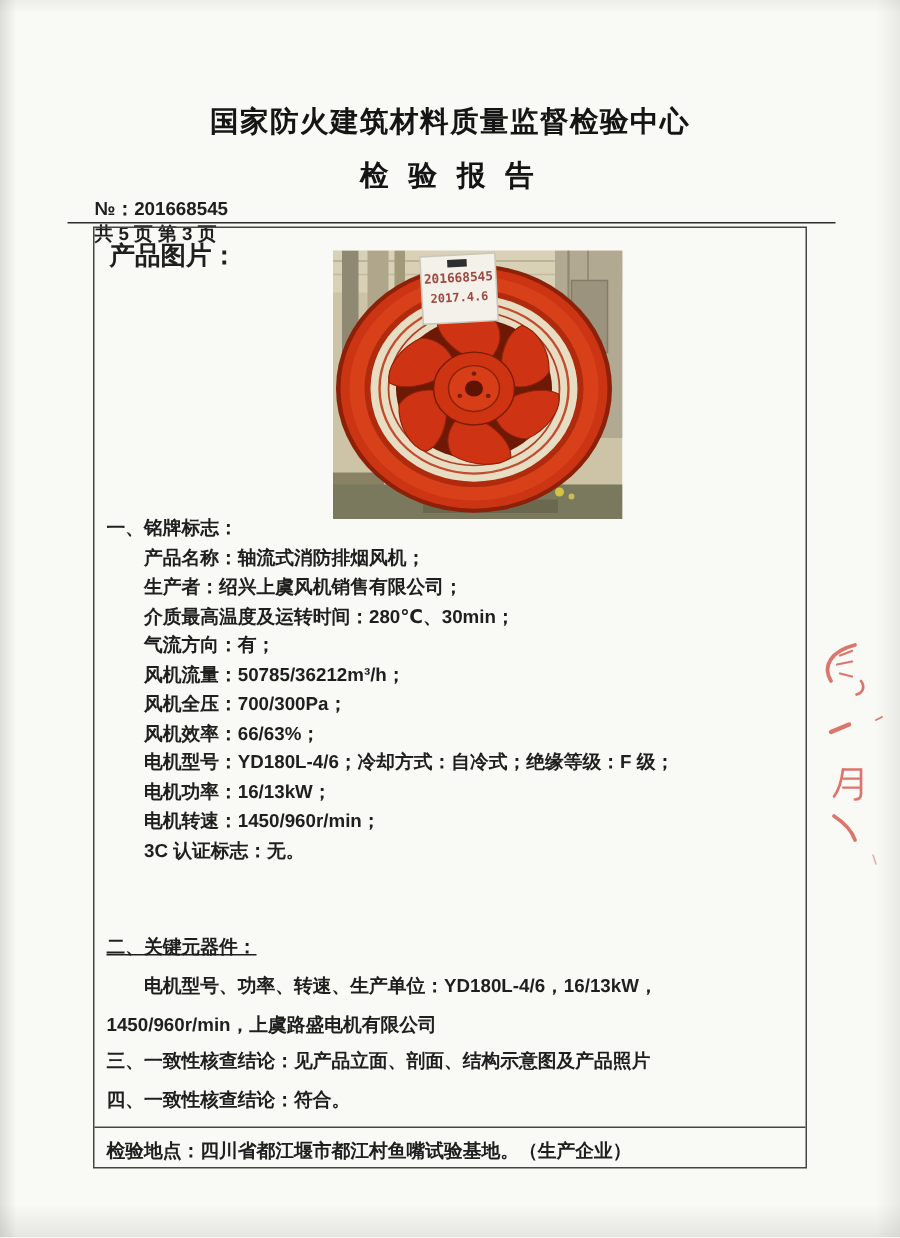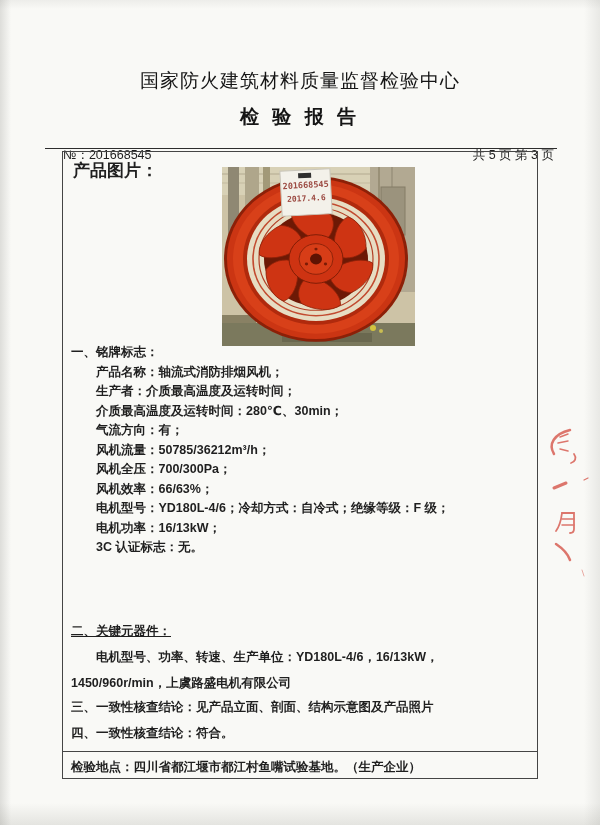--- a/index.html
+++ b/index.html
@@ -10,30 +10,30 @@
     color:#1f1f1f;
     background:
       linear-gradient(to right, rgba(110,110,105,.20), rgba(110,110,105,0) 11px),
       linear-gradient(to left, rgba(130,130,125,.14), rgba(130,130,125,0) 16px),
       linear-gradient(to bottom, rgba(130,130,125,.10), rgba(130,130,125,0) 9px),
       linear-gradient(to top, rgba(120,120,110,.16), rgba(120,120,110,0) 22px),
       #f9f9f6;
   }
   .title{
     position:absolute;top:68px;left:0;right:0;text-align:center;
-    font-size:19px;font-weight:400;letter-spacing:1px;color:#151515;
+    font-size:19px;font-weight:700;letter-spacing:1px;color:#151515;
   }
   .subtitle{
     position:absolute;top:104px;left:0;right:0;text-align:center;
     font-size:19px;font-weight:700;letter-spacing:4px;color:#151515;
   }
   .no-row{
-    position:absolute;top:147px;left:63px;right:46px;
+    position:absolute;top:131px;left:63px;right:46px;
     display:flex;justify-content:space-between;align-items:baseline;
-    font-size:12.5px;font-weight:400;
+    font-size:12.5px;font-weight:700;flex-direction:column;
   }
   .hrule{
     position:absolute;top:148px;left:45px;width:512px;height:0;
     border-top:1.6px solid #2d2d2d;
   }
   .content-box{
     position:absolute;top:151px;left:62px;width:474px;height:626px;
     border:1.2px solid #454545;
   }
   .photo-label{
@@ -128,28 +128,29 @@
           <rect x="77" y="6" width="13" height="5" fill="#2f2f2f"></rect>
           <text x="84" y="21" text-anchor="middle" font-size="8.5" font-weight="bold" fill="#9c4a42" font-family="DejaVu Sans Mono, monospace">201668545</text>
           <text x="84" y="34" text-anchor="middle" font-size="8" font-weight="bold" fill="#9c4a42" font-family="DejaVu Sans Mono, monospace">2017.4.6</text>
         </g>
       </svg>
     </div>
 
     <div class="sec s1">
       <div class="heading">一、铭牌标志：</div>
       <div class="line">产品名称：轴流式消防排烟风机；</div>
-      <div class="line">生产者：介质最高温度及运转时间；</div>
+      <div class="line">生产者：绍兴上虞风机销售有限公司；</div>
       <div class="line">介质最高温度及运转时间：280℃、30min；</div>
       <div class="line">气流方向：有；</div>
       <div class="line">风机流量：50785/36212m³/h；</div>
       <div class="line">风机全压：700/300Pa；</div>
       <div class="line">风机效率：66/63%；</div>
       <div class="line">电机型号：YD180L-4/6；冷却方式：自冷式；绝缘等级：F 级；</div>
       <div class="line">电机功率：16/13kW；</div>
+      <div class="line">电机转速：1450/960r/min；</div>
       <div class="line">3C 认证标志：无。</div>
     </div>
 
     <div class="sec s2h">二、关键元器件：</div>
     <p class="sec s2p">电机型号、功率、转速、生产单位：YD180L-4/6，16/13kW，1450/960r/min，上虞路盛电机有限公司</p>
 
     <div class="sec s3">三、一致性核查结论：见产品立面、剖面、结构示意图及产品照片</div>
     <div class="sec s4">四、一致性核查结论：符合。</div>
 
     <div class="foot-rule"></div>

